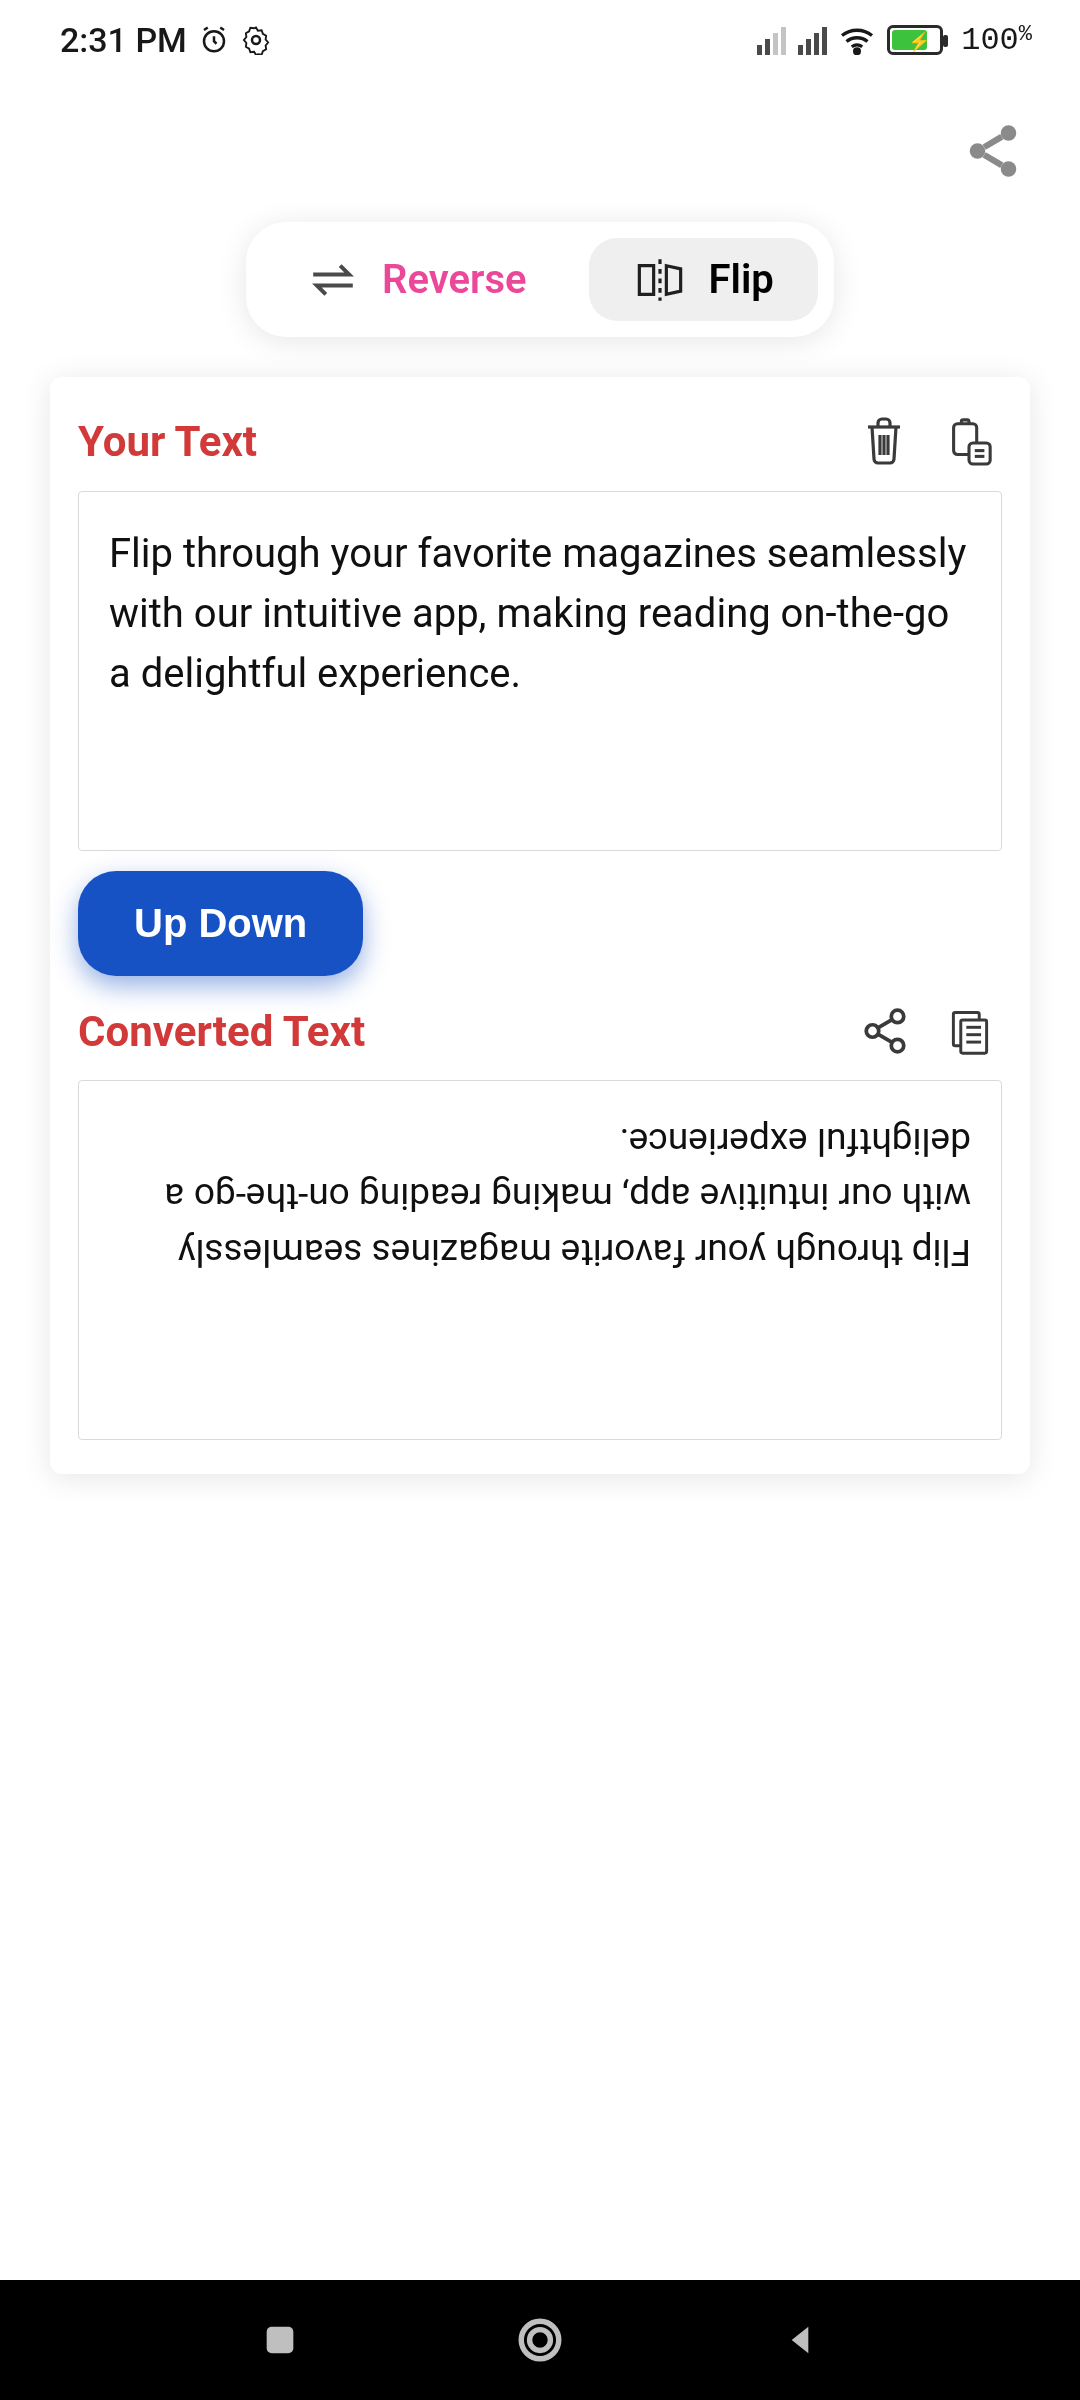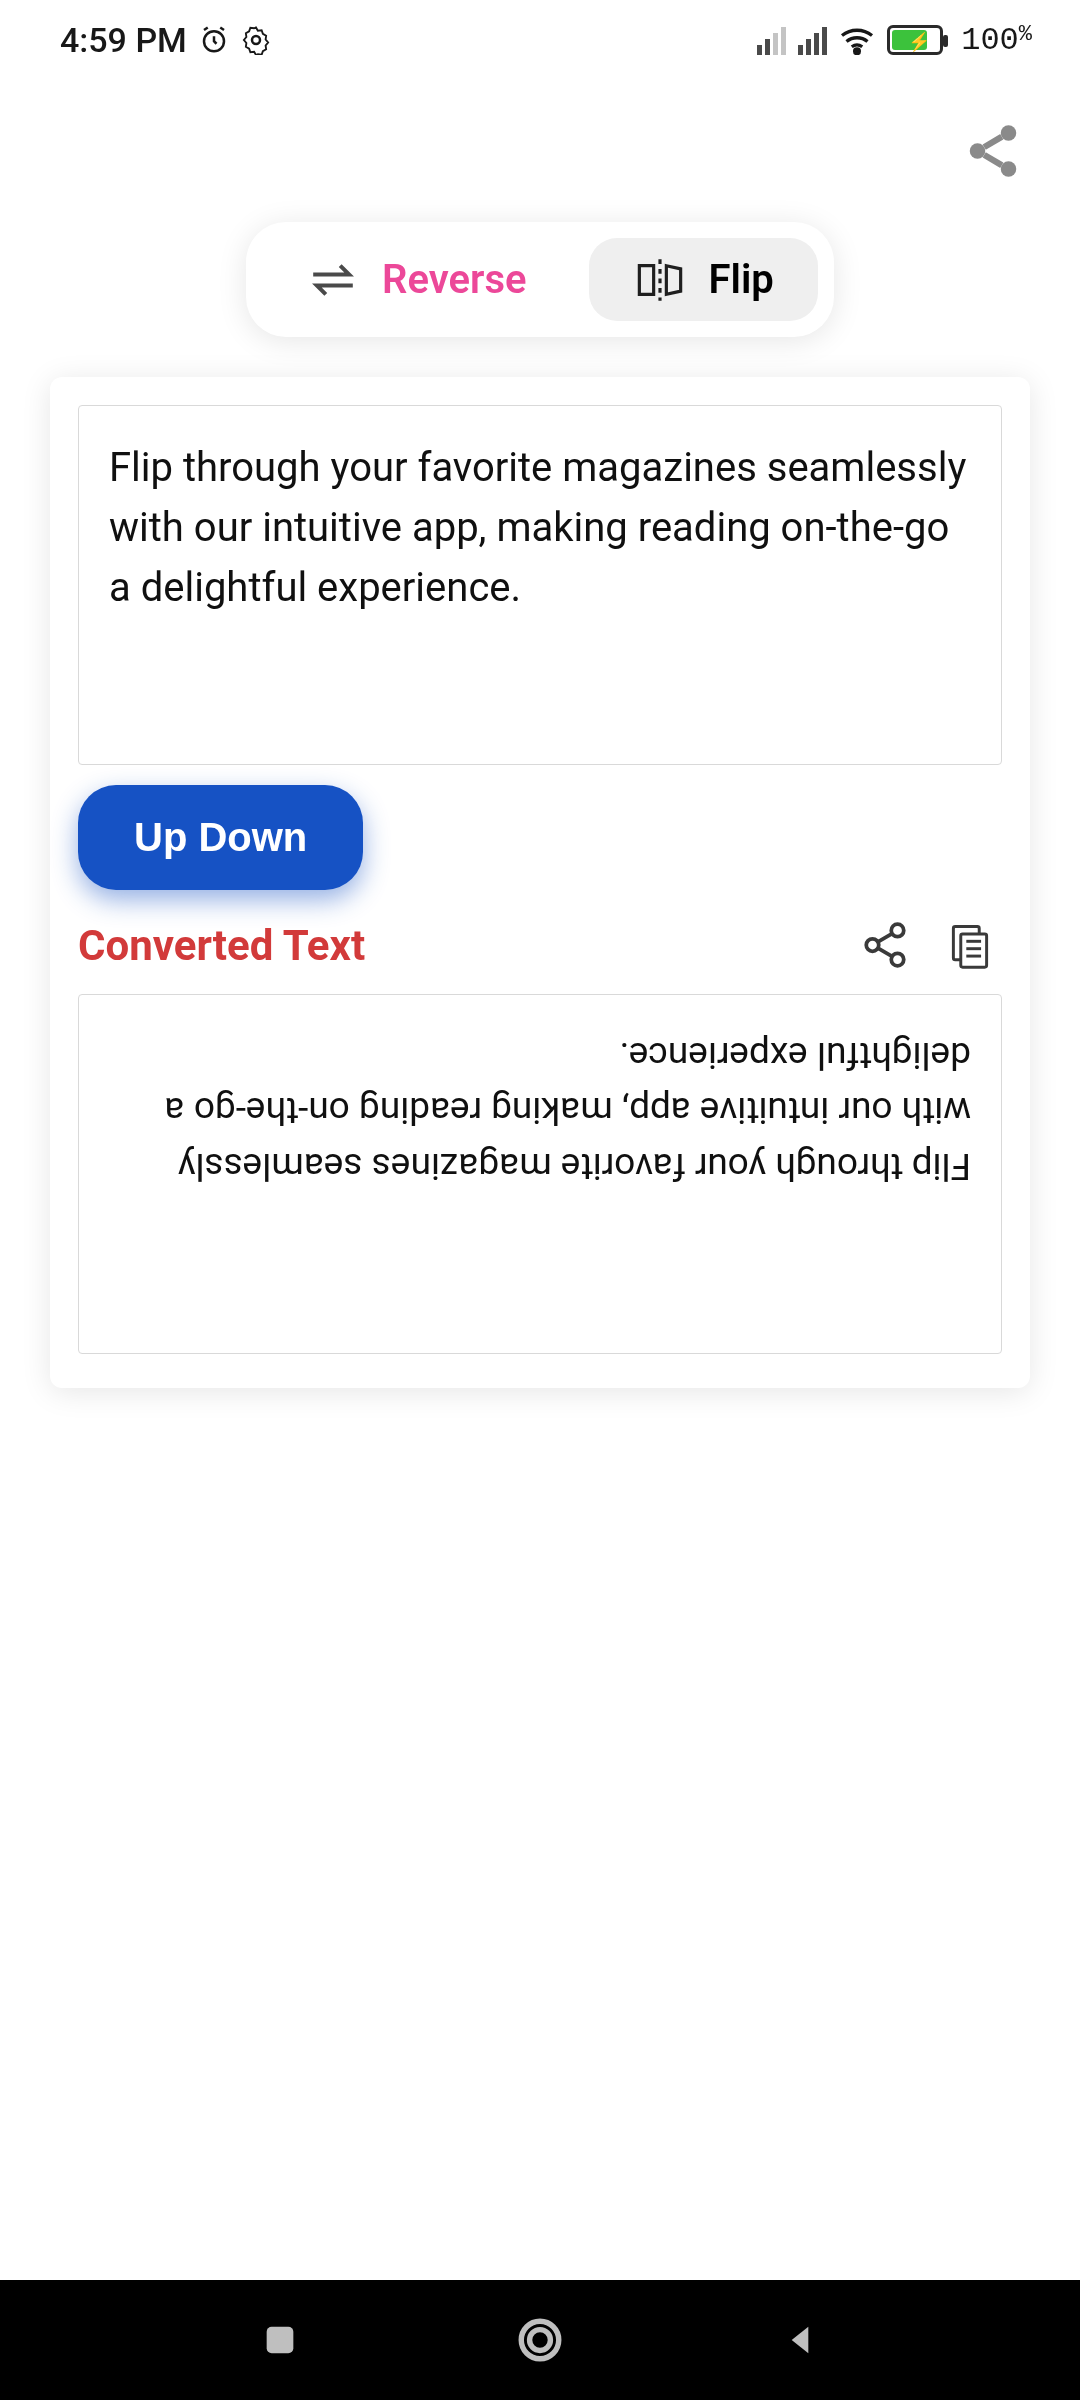--- a/index.html
+++ b/index.html
@@ -41,21 +41,21 @@
 
   .nav-bar { position:absolute; left:0; bottom:0; width:100%; height:120px; background:#000; display:flex; align-items:center; justify-content:space-between; padding:0 260px; }
 
   svg { display:block; }
 </style>
 </head>
 <body>
 
 <div class="status-bar">
   <div class="status-left">
-    <span>4:59 PM</span>
+    <span>2:31 PM</span>
     <span>
       <svg width="30" height="30" viewBox="0 0 24 24" fill="none" stroke="#181818" stroke-width="2">
         <circle cx="12" cy="13" r="8"></circle>
           <path d="M12 9v4l2 2"></path>
           <path d="M4 4l3-2"></path>
           <path d="M20 4l-3-2"></path>
       </svg>
     </span>
     <span>
       <svg width="30" height="30" viewBox="0 0 24 24" fill="none" stroke="#181818" stroke-width="2">
@@ -127,20 +127,44 @@
           <path d="M21 4 L30 6 L30 20 L21 22 Z" fill="none"></path>
         </svg>
       </span>
       <span>Flip</span>
     </div>
   </div>
 </div>
 
 <div class="card">
 
+  <div class="section-header">
+    <div class="section-title">Your Text</div>
+    <div class="hdr-icons">
+      <span>
+        <svg width="48" height="52" viewBox="0 0 24 26" fill="none" stroke="#3a3a3a" stroke-width="1.6">
+          <path d="M4 6h16"></path>
+            <path d="M9 6V4a2 2 0 0 1 2-2h2a2 2 0 0 1 2 2v2"></path>
+          <path d="M6 6l1 16a2 2 0 0 0 2 2h6a2 2 0 0 0 2-2l1-16"></path>
+          <line x1="10" y1="10" x2="10" y2="20"></line>
+            <line x1="12" y1="10" x2="12" y2="20"></line>
+            <line x1="14" y1="10" x2="14" y2="20"></line>
+        </svg>
+      </span>
+      <span>
+        <svg width="50" height="52" viewBox="0 0 26 26" fill="none" stroke="#3a3a3a" stroke-width="1.6">
+          <rect x="5" y="4" width="12" height="16" rx="2"></rect>
+          <path d="M9 4V3a1 1 0 0 1 1-1h2a1 1 0 0 1 1 1v1"></path>
+          <rect x="13" y="14" width="11" height="11" rx="2" fill="#fff"></rect>
+          <line x1="16" y1="18" x2="21" y2="18"></line>
+            <line x1="16" y1="21" x2="21" y2="21"></line>
+        </svg>
+      </span>
+    </div>
+  </div>
 
   <div class="textbox">
     <div>Flip through your favorite magazines seamlessly with our intuitive app, making reading on-the-go a delightful experience.</div>
   </div>
 
   <div class="btn-row">
     <button class="pill-btn">
       <span>Up Down</span>
     </button>
   </div>

